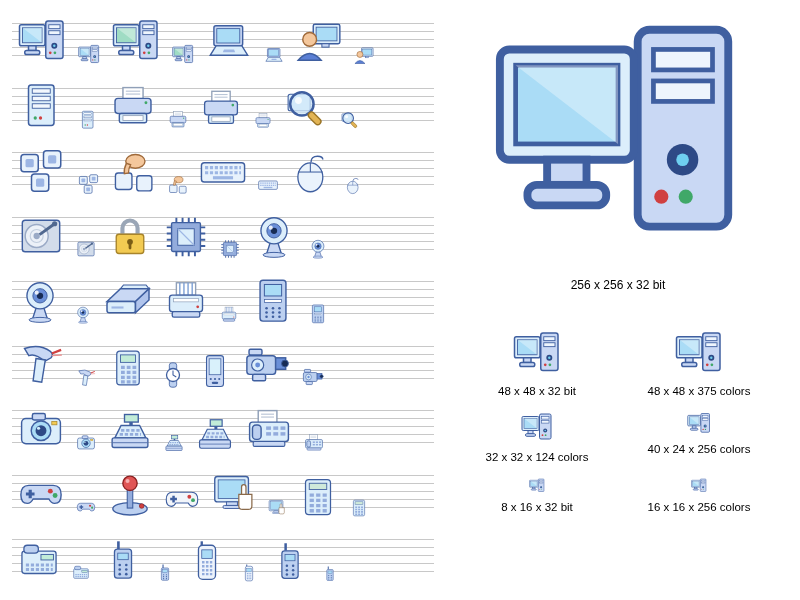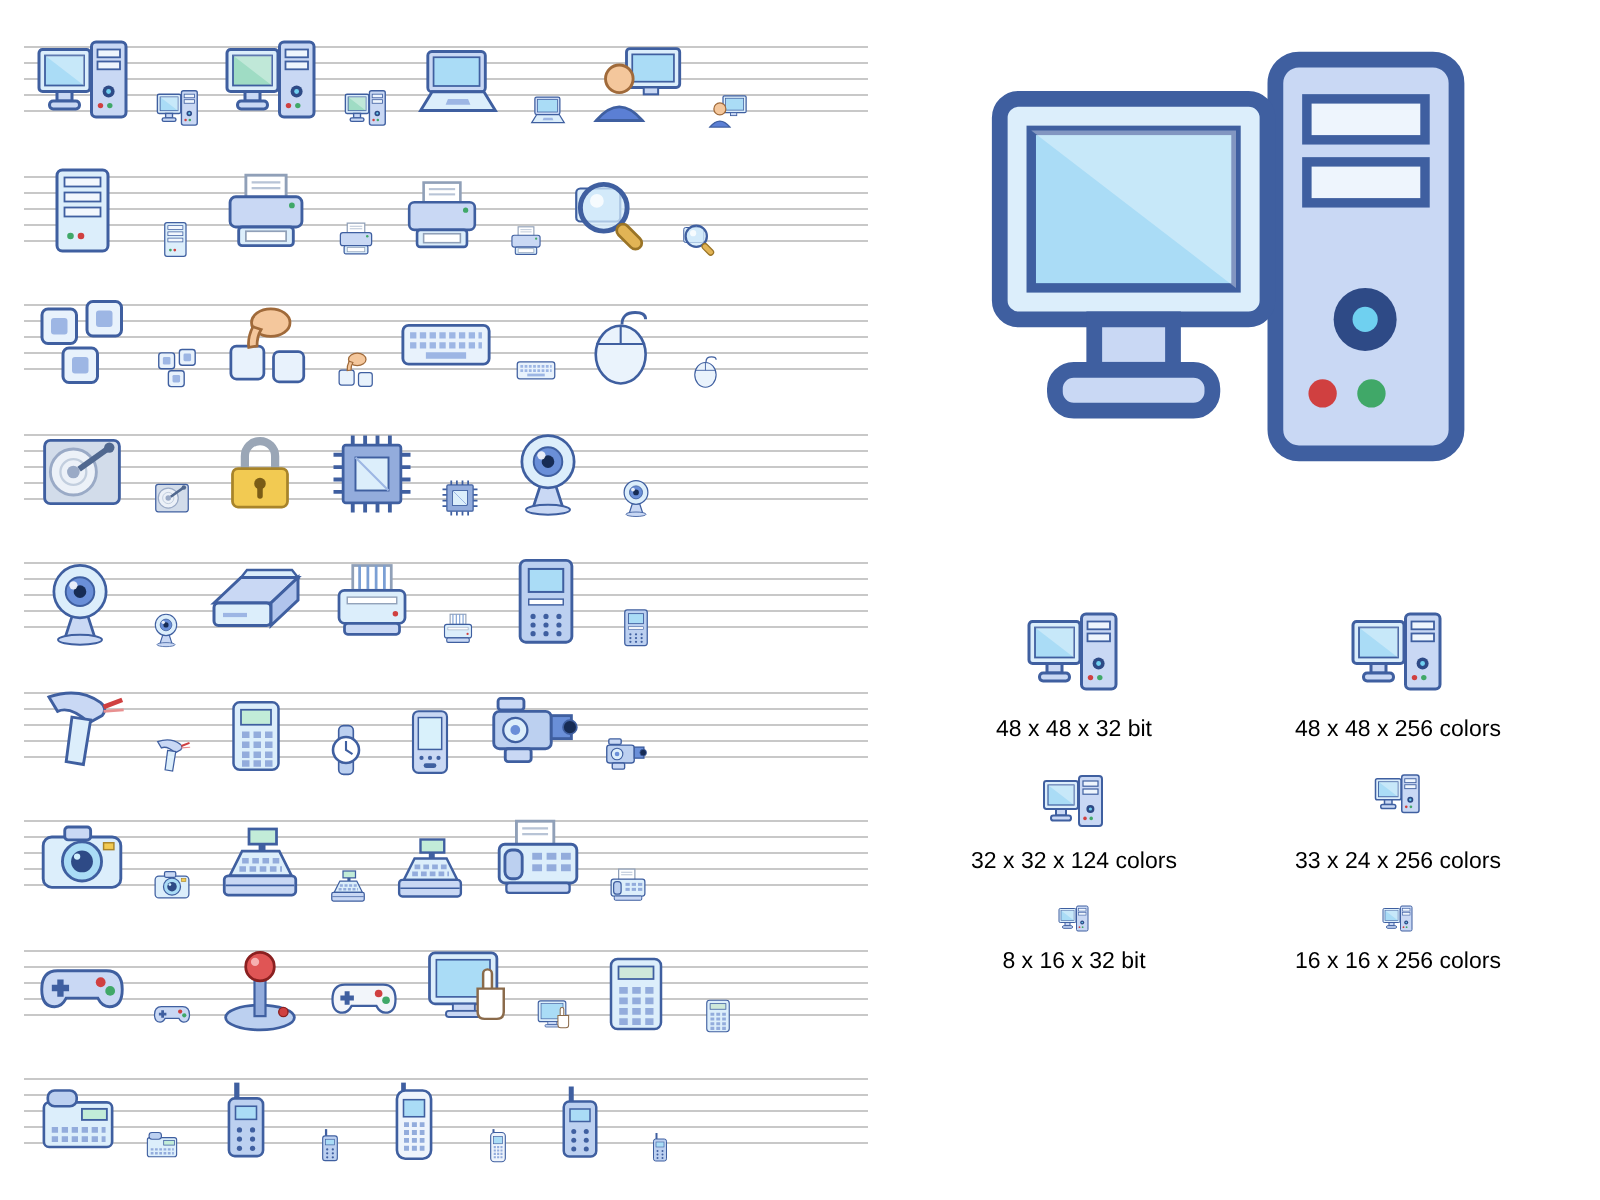--- a/index.html
+++ b/index.html
@@ -21,21 +21,21 @@
   }
   .icon-row svg{position:relative;z-index:1;flex:0 0 auto;}
   .right{position:absolute;left:448px;top:14px;width:340px;text-align:center;}
   .big svg{display:block;margin:0 auto;}
   .big-caption{font-size:12px;color:#000;margin-top:12px;}
   .samples{
     width:310px;margin:38px auto 0;
     display:grid;grid-template-columns:1fr 1fr;
     row-gap:15px;column-gap:14px;
   }
-  .cell{display:flex;flex-direction:column;align-items:center;justify-content:space-between;}
+  .cell{display:flex;flex-direction:column;align-items:center;justify-content:flex-start;}
   .cell .cap{font-size:11.5px;color:#000;margin-top:7px;white-space:nowrap;}
 </style>
 </head>
 <body>
 
 <svg class="defs" aria-hidden="true">
 <defs>
 <symbol id="i-desktop-computer" viewBox="0 0 32 32">
   <rect x="18.5" y="2" width="11.5" height="25" rx="1.5" fill="#c9d8f4" stroke="#3f5fa0"></rect>
   <rect x="20.5" y="4.5" width="7.5" height="2.6" fill="#eef5fd" stroke="#3f5fa0" stroke-width="0.6"></rect>
@@ -559,44 +559,45 @@
     </div>
     <div class="icon-row"></div>
   </div>
 
 <div class="right">
   <div class="big">
       <svg width="252" height="252" viewBox="0 0 32 32">
         <use href="#i-desktop-computer"></use>
       </svg>
     </div>
+  <div class="big-caption">256 x 256 x 32 bit</div>
   <div class="samples">
       <div class="cell">
         <svg width="48" height="48" viewBox="0 0 32 32">
           <use href="#i-desktop-computer"></use>
         </svg>
         <div class="cap">48 x 48 x 32 bit</div>
       </div>
       <div class="cell">
         <svg width="48" height="48" viewBox="0 0 32 32">
           <use href="#i-desktop-computer"></use>
         </svg>
-        <div class="cap">48 x 48 x 256 colors</div>
+        <div class="cap">48 x 48 x 375 colors</div>
       </div>
       <div class="cell">
         <svg width="32" height="32" viewBox="0 0 32 32">
           <use href="#i-desktop-computer"></use>
         </svg>
         <div class="cap">32 x 32 x 124 colors</div>
       </div>
       <div class="cell">
         <svg width="24" height="24" viewBox="0 0 32 32">
           <use href="#i-desktop-computer"></use>
         </svg>
-        <div class="cap">33 x 24 x 256 colors</div>
+        <div class="cap">40 x 24 x 256 colors</div>
       </div>
       <div class="cell">
         <svg width="16" height="16" viewBox="0 0 32 32">
           <use href="#i-desktop-computer"></use>
         </svg>
         <div class="cap">8 x 16 x 32 bit</div>
       </div>
       <div class="cell">
         <svg width="16" height="16" viewBox="0 0 32 32">
           <use href="#i-desktop-computer"></use>

